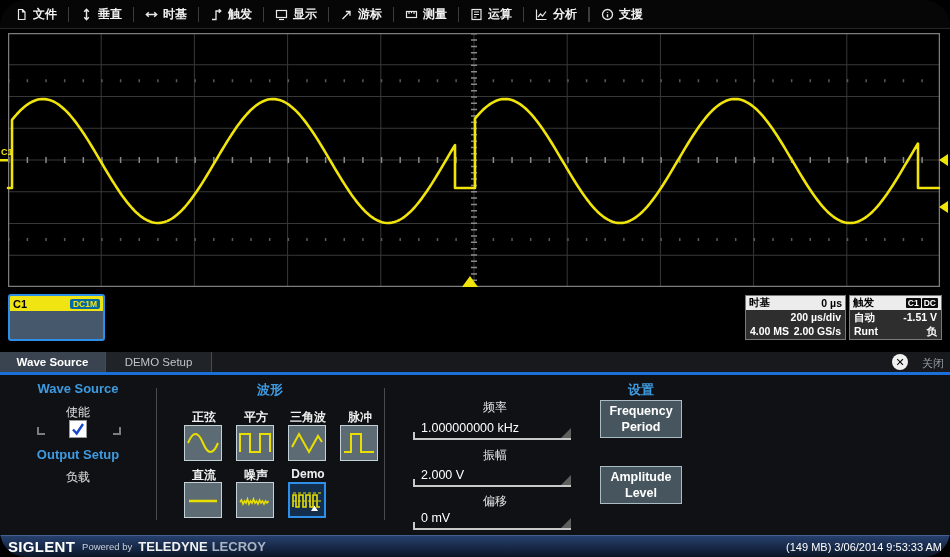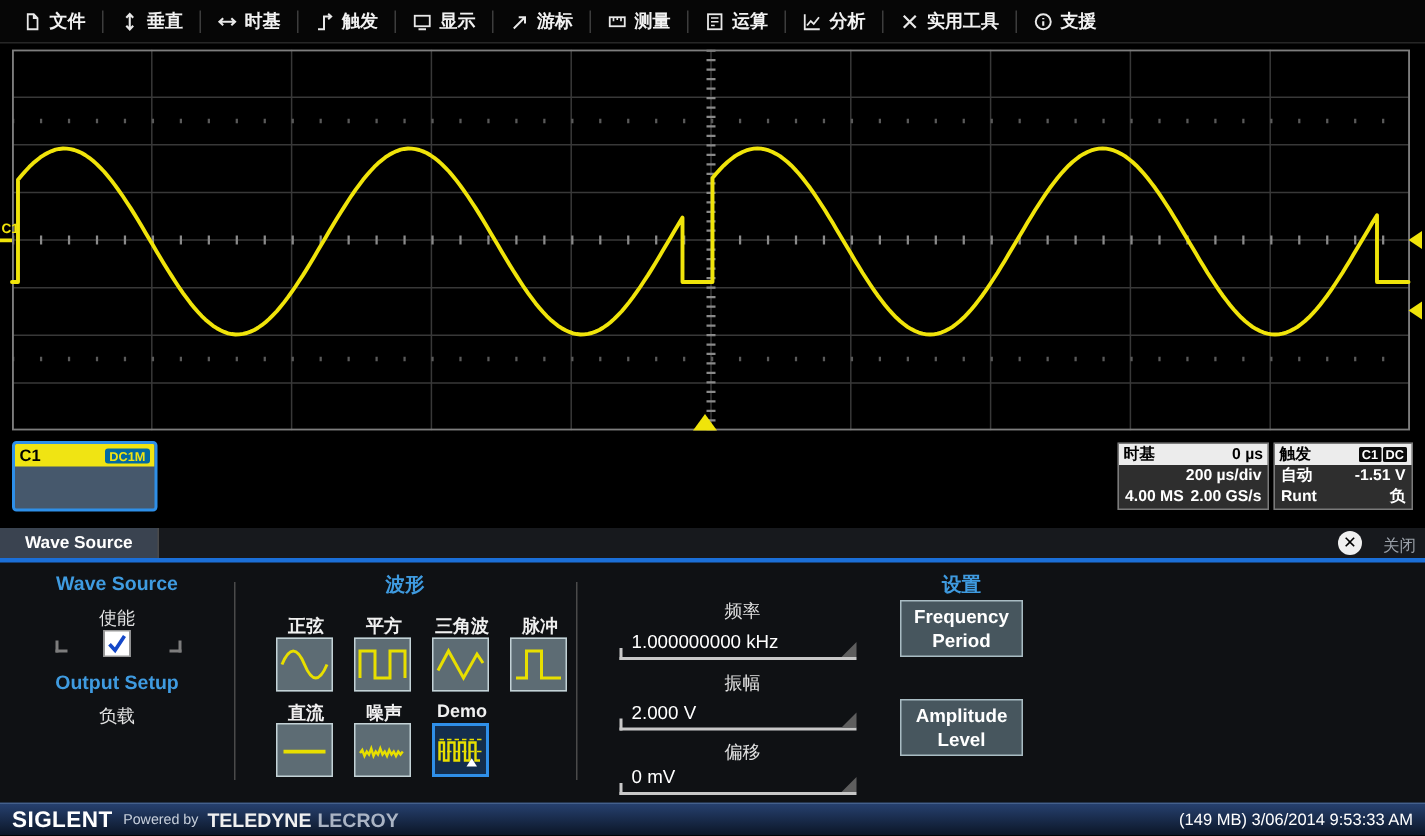--- a/index.html
+++ b/index.html
@@ -1,17 +1,17 @@
 <!DOCTYPE html>
 <html><head>
 <meta charset="utf-8">
 <style>
   html,body{margin:0;padding:0;background:#000;}
   #app{position:relative;width:950px;height:557px;background:#000;overflow:hidden;
-       font-family:"Liberation Sans","DejaVu Sans",sans-serif;}
+       font-family:"Liberation Sans","DejaVu Sans",sans-serif;border-radius:26px;}
 
   
   .menubar{position:absolute;top:0;left:0;width:950px;height:29px;background:#060606;
            border-bottom:1px solid #262626;display:flex;align-items:center;padding-left:4px;box-sizing:border-box;}
   .mi{display:flex;align-items:center;gap:5px;color:#f2f2f2;font-size:12px;font-weight:bold;
       padding:0 11px;height:100%;}
   .mi svg{display:block;}
   .sep{width:1px;height:15px;background:#3c3c3c;}
 
   
@@ -149,26 +149,20 @@
       <span>运算</span>
     </div>
       <div class="sep"></div>
     <div class="mi">
       <svg width="13" height="13" viewBox="0 0 13 13">
           <path d="M1.5,1.5 V11.5 H11.5 M3,9 l2.5,-3 2,2 3.5,-4.5" fill="none" stroke="#e8e8e8" stroke-width="1.2"></path>
         </svg>
       <span>分析</span>
     </div>
       <div class="sep"></div>
-    <div class="mi">
-      <svg width="13" height="13" viewBox="0 0 13 13">
-          <path d="M2.5,2.5 L10.5,10.5 M10.5,2.5 L2.5,10.5" fill="none" stroke="#e8e8e8" stroke-width="1.5"></path>
-        </svg>
-      <span>实用工具</span>
-    </div>
       <div class="sep"></div>
     <div class="mi">
       <svg width="13" height="13" viewBox="0 0 13 13">
           <circle cx="6.5" cy="6.5" r="5" fill="none" stroke="#e8e8e8" stroke-width="1.3"></circle>
           <path d="M6.5,4 v0.8 M6.5,6.2 v3" stroke="#e8e8e8" stroke-width="1.4"></path>
         </svg>
       <span>支援</span>
     </div>
   </div>
 
@@ -243,20 +237,21 @@
     </div>
     <div class="row">
       <span>Runt</span>
       <span>负</span>
     </div>
   </div>
 
   <div class="dialog">
     <div class="tabbar">
       <div class="tab active">Wave Source</div>
+      <div class="tab">DEMO Setup</div>
     </div>
     <div class="close-btn">✕</div>
     <div class="close-label">关闭</div>
   </div>
 
   <div class="sec-title" style="left:0;top:381px;width:156px;">Wave Source</div>
   <div class="plabel" style="left:0;top:404px;width:156px;">使能</div>
   <div class="bracket l"></div>
   <div class="bracket r"></div>
   <div class="checkbox">

